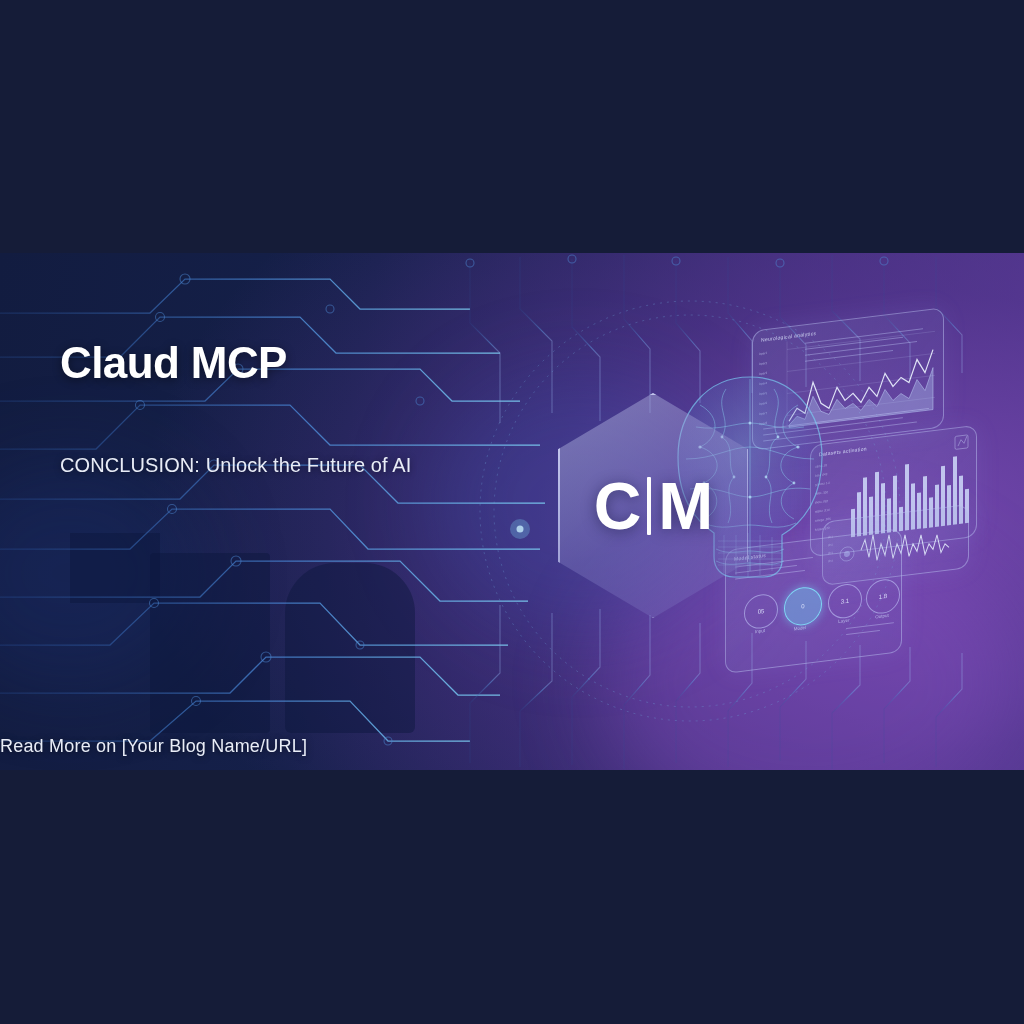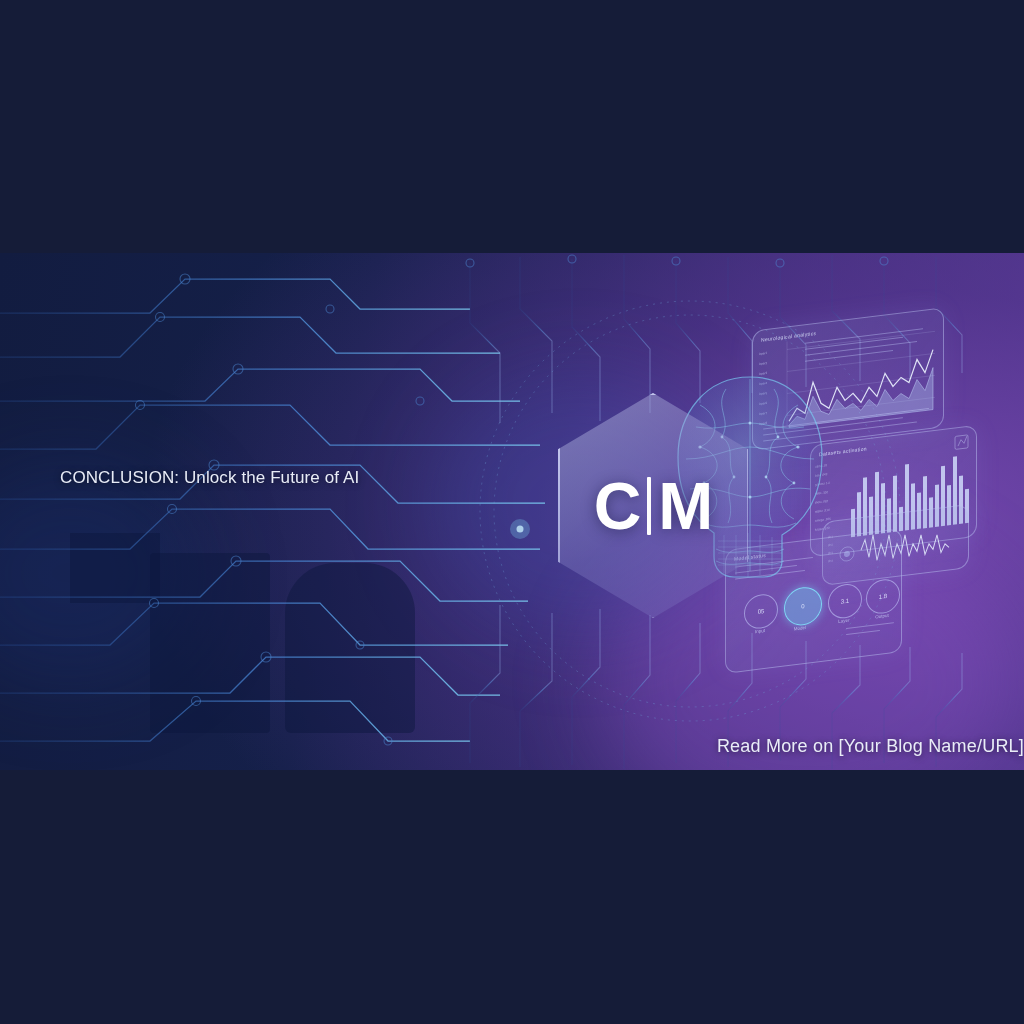--- a/index.html
+++ b/index.html
@@ -35,25 +35,25 @@
   
   #circuit{position:absolute;left:0;top:0;width:1024px;height:517px;
            opacity:.92;pointer-events:none;}
 
   
   #copy{position:absolute;left:60px;top:85px;width:430px;z-index:25;}
   #headline{color:#ffffff;font-weight:bold;font-size:44px;line-height:1.12;
             letter-spacing:-.6px;margin:0;
             text-shadow:0 2px 10px rgba(0,0,0,.45);}
   #headline .l3{white-space:nowrap;}
-  #subhead{margin:31px 0 0 0;color:#e8ecf6;font-size:17px;letter-spacing:.1px;
+  #subhead{margin:17px 0 0 0;color:#e8ecf6;font-size:20px;letter-spacing:.1px;
            text-shadow:0 1px 6px rgba(0,0,0,.5);}
 
   
-  #cta{position:absolute;left:0;top:483px;width:1024px;text-align:right;
+  #cta{position:absolute;left:0;top:483px;width:1024px;text-align:left;
        color:#e9edf7;font-size:18px;letter-spacing:.2px;z-index:25;
        text-shadow:0 1px 6px rgba(0,0,0,.55);}
 
   
   #hero{position:absolute;left:520px;top:60px;width:470px;height:430px;z-index:20;}
 
   
   #hexagon{position:absolute;left:38px;top:80px;width:190px;height:225px;
            background:linear-gradient(150deg,rgba(186,190,228,.50),rgba(136,132,200,.36) 55%,rgba(120,110,190,.30));
            clip-path:polygon(50% 0%,100% 25%,100% 75%,50% 100%,0% 75%,0% 25%);
@@ -186,21 +186,21 @@
       <g fill="none" stroke="#6fa8dd" stroke-opacity=".35" stroke-width="1" stroke-dasharray="2 5">
         <circle cx="690" cy="258" r="210"></circle>
         <circle cx="690" cy="258" r="196"></circle>
       </g>
       <circle cx="520" cy="276" r="10" fill="#7fd9fa" fill-opacity=".30"></circle>
       <circle cx="520" cy="276" r="3.5" fill="#c9f1ff" fill-opacity=".85"></circle>
     </svg>
 
     <div id="copy">
       <h1 id="headline">
-        <br>
+        <span class="l1">Claud MCP</span><br>
         <br>
       </h1>
       <p id="subhead">CONCLUSION: Unlock the Future of AI</p>
     </div>
 
     <div id="hero">
 
       <div class="panel" id="panel-line">
         <span class="p-title">Neurological analytics</span>
         <svg width="190" height="118" viewBox="0 0 190 118">

